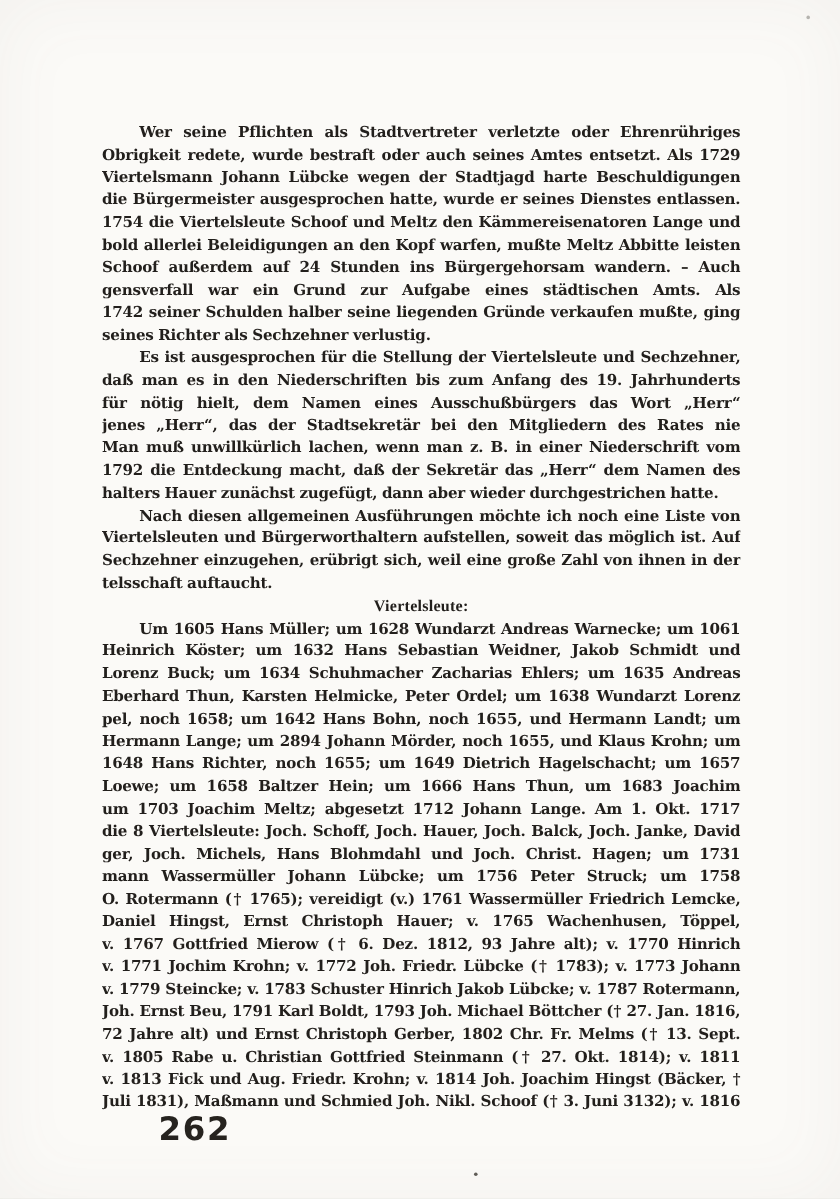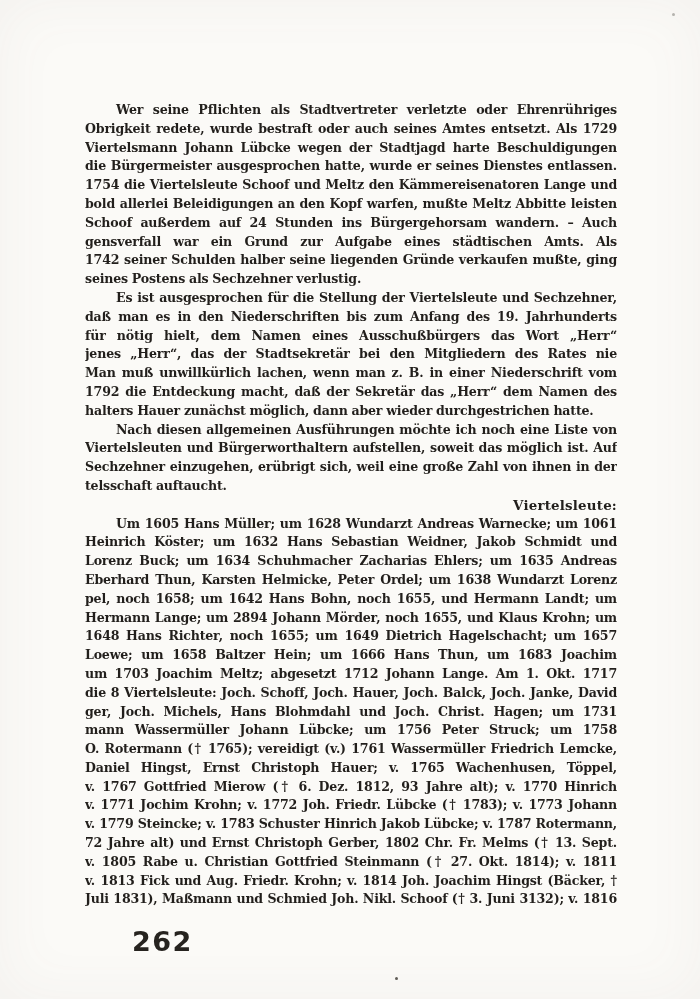--- a/index.html
+++ b/index.html
@@ -38,22 +38,23 @@
     white-space: normal;
   }
   .para .line:first-child { text-indent: 31px; }
   .para .line:last-child { text-align-last: left; }
   .para--list .line:last-child { text-align-last: justify; }
   .heading {
     height: 18.8px;
     line-height: 18.8px;
     font-size: 13.4px;
     font-weight: bold;
-    text-align: right;
+    text-align: center;
     letter-spacing: 0.2px;
+    font-family: Liberation Serif, serif;
   }
   .pagenum {
     position: absolute;
     left: 84px;
     top: 926px;
     font-family: "DejaVu Sans", sans-serif;
     font-weight: bold;
     font-size: 27px;
     letter-spacing: 1.5px;
     color: #26231f;
@@ -76,31 +77,31 @@
     <div class="para">
         <div class="line">Wer seine Pflichten als Stadtvertreter verletzte oder Ehrenrühriges wider die</div>
         <div class="line">Obrigkeit redete, wurde bestraft oder auch seines Amtes entsetzt. Als 1729 der</div>
         <div class="line">Viertelsmann Johann Lübcke wegen der Stadtjagd harte Beschuldigungen gegen</div>
         <div class="line">die Bürgermeister ausgesprochen hatte, wurde er seines Dienstes entlassen. Als</div>
         <div class="line">1754 die Viertelsleute Schoof und Meltz den Kämmereisenatoren Lange und Helm-</div>
         <div class="line">bold allerlei Beleidigungen an den Kopf warfen, mußte Meltz Abbitte leisten und</div>
         <div class="line">Schoof außerdem auf 24 Stunden ins Bürgergehorsam wandern. – Auch Vermö-</div>
         <div class="line">gensverfall war ein Grund zur Aufgabe eines städtischen Amts. Als Trüdemann</div>
         <div class="line">1742 seiner Schulden halber seine liegenden Gründe verkaufen mußte, ging er</div>
-        <div class="line">seines Postens als Sechzehner verlustig.</div>
+        <div class="line">seines Richter als Sechzehner verlustig.</div>
       </div>
 
     <div class="para">
         <div class="line">Es ist ausgesprochen für die Stellung der Viertelsleute und Sechzehner,</div>
         <div class="line">daß man es in den Niederschriften bis zum Anfang des 19. Jahrhunderts nicht</div>
         <div class="line">für nötig hielt, dem Namen eines Ausschußbürgers das Wort „Herr“ vorzusetzen,</div>
         <div class="line">jenes „Herr“, das der Stadtsekretär bei den Mitgliedern des Rates nie vergaß.</div>
         <div class="line">Man muß unwillkürlich lachen, wenn man z. B. in einer Niederschrift vom Jahre</div>
         <div class="line">1792 die Entdeckung macht, daß der Sekretär das „Herr“ dem Namen des Wort-</div>
-        <div class="line">halters Hauer zunächst möglich, dann aber wieder durchgestrichen hatte.</div>
+        <div class="line">halters Hauer zunächst zugefügt, dann aber wieder durchgestrichen hatte.</div>
       </div>
 
     <div class="para">
         <div class="line">Nach diesen allgemeinen Ausführungen möchte ich noch eine Liste von den</div>
         <div class="line">Viertelsleuten und Bürgerworthaltern aufstellen, soweit das möglich ist. Auf die</div>
         <div class="line">Sechzehner einzugehen, erübrigt sich, weil eine große Zahl von ihnen in der Vier-</div>
         <div class="line">telsschaft auftaucht.</div>
       </div>
 
     <div class="heading">Viertelsleute:</div>
@@ -116,20 +117,21 @@
         <div class="line">Loewe; um 1658 Baltzer Hein; um 1666 Hans Thun, um 1683 Joachim Schoof;</div>
         <div class="line">um 1703 Joachim Meltz; abgesetzt 1712 Johann Lange. Am 1. Okt. 1717 hießen</div>
         <div class="line">die 8 Viertelsleute: Joch. Schoff, Joch. Hauer, Joch. Balck, Joch. Janke, David Krö-</div>
         <div class="line">ger, Joch. Michels, Hans Blohmdahl und Joch. Christ. Hagen; um 1731 Viertels-</div>
         <div class="line">mann Wassermüller Johann Lübcke; um 1756 Peter Struck; um 1758 Hermann</div>
         <div class="line">O. Rotermann († 1765); vereidigt (v.) 1761 Wassermüller Friedrich Lemcke, Ernst</div>
         <div class="line">Daniel Hingst, Ernst Christoph Hauer; v. 1765 Wachenhusen, Töppel, Mecklenburg;</div>
         <div class="line">v. 1767 Gottfried Mierow († 6. Dez. 1812, 93 Jahre alt); v. 1770 Hinrich Goesche;</div>
         <div class="line">v. 1771 Jochim Krohn; v. 1772 Joh. Friedr. Lübcke († 1783); v. 1773 Johann Beu;</div>
         <div class="line">v. 1779 Steincke; v. 1783 Schuster Hinrich Jakob Lübcke; v. 1787 Rotermann, 1788</div>
+        <div class="line">Joh. Ernst Beu, 1791 Karl Boldt, 1793 Joh. Michael Böttcher († 27. Jan. 1816,</div>
         <div class="line">72 Jahre alt) und Ernst Christoph Gerber, 1802 Chr. Fr. Melms († 13. Sept. 1814);</div>
         <div class="line">v. 1805 Rabe u. Christian Gottfried Steinmann († 27. Okt. 1814); v. 1811 Schwohl;</div>
         <div class="line">v. 1813 Fick und Aug. Friedr. Krohn; v. 1814 Joh. Joachim Hingst (Bäcker, † 28.</div>
         <div class="line">Juli 1831), Maßmann und Schmied Joh. Nikl. Schoof († 3. Juni 3132); v. 1816</div>
       </div>
 
   </div>
 
   <div class="pagenum">262</div>
 

